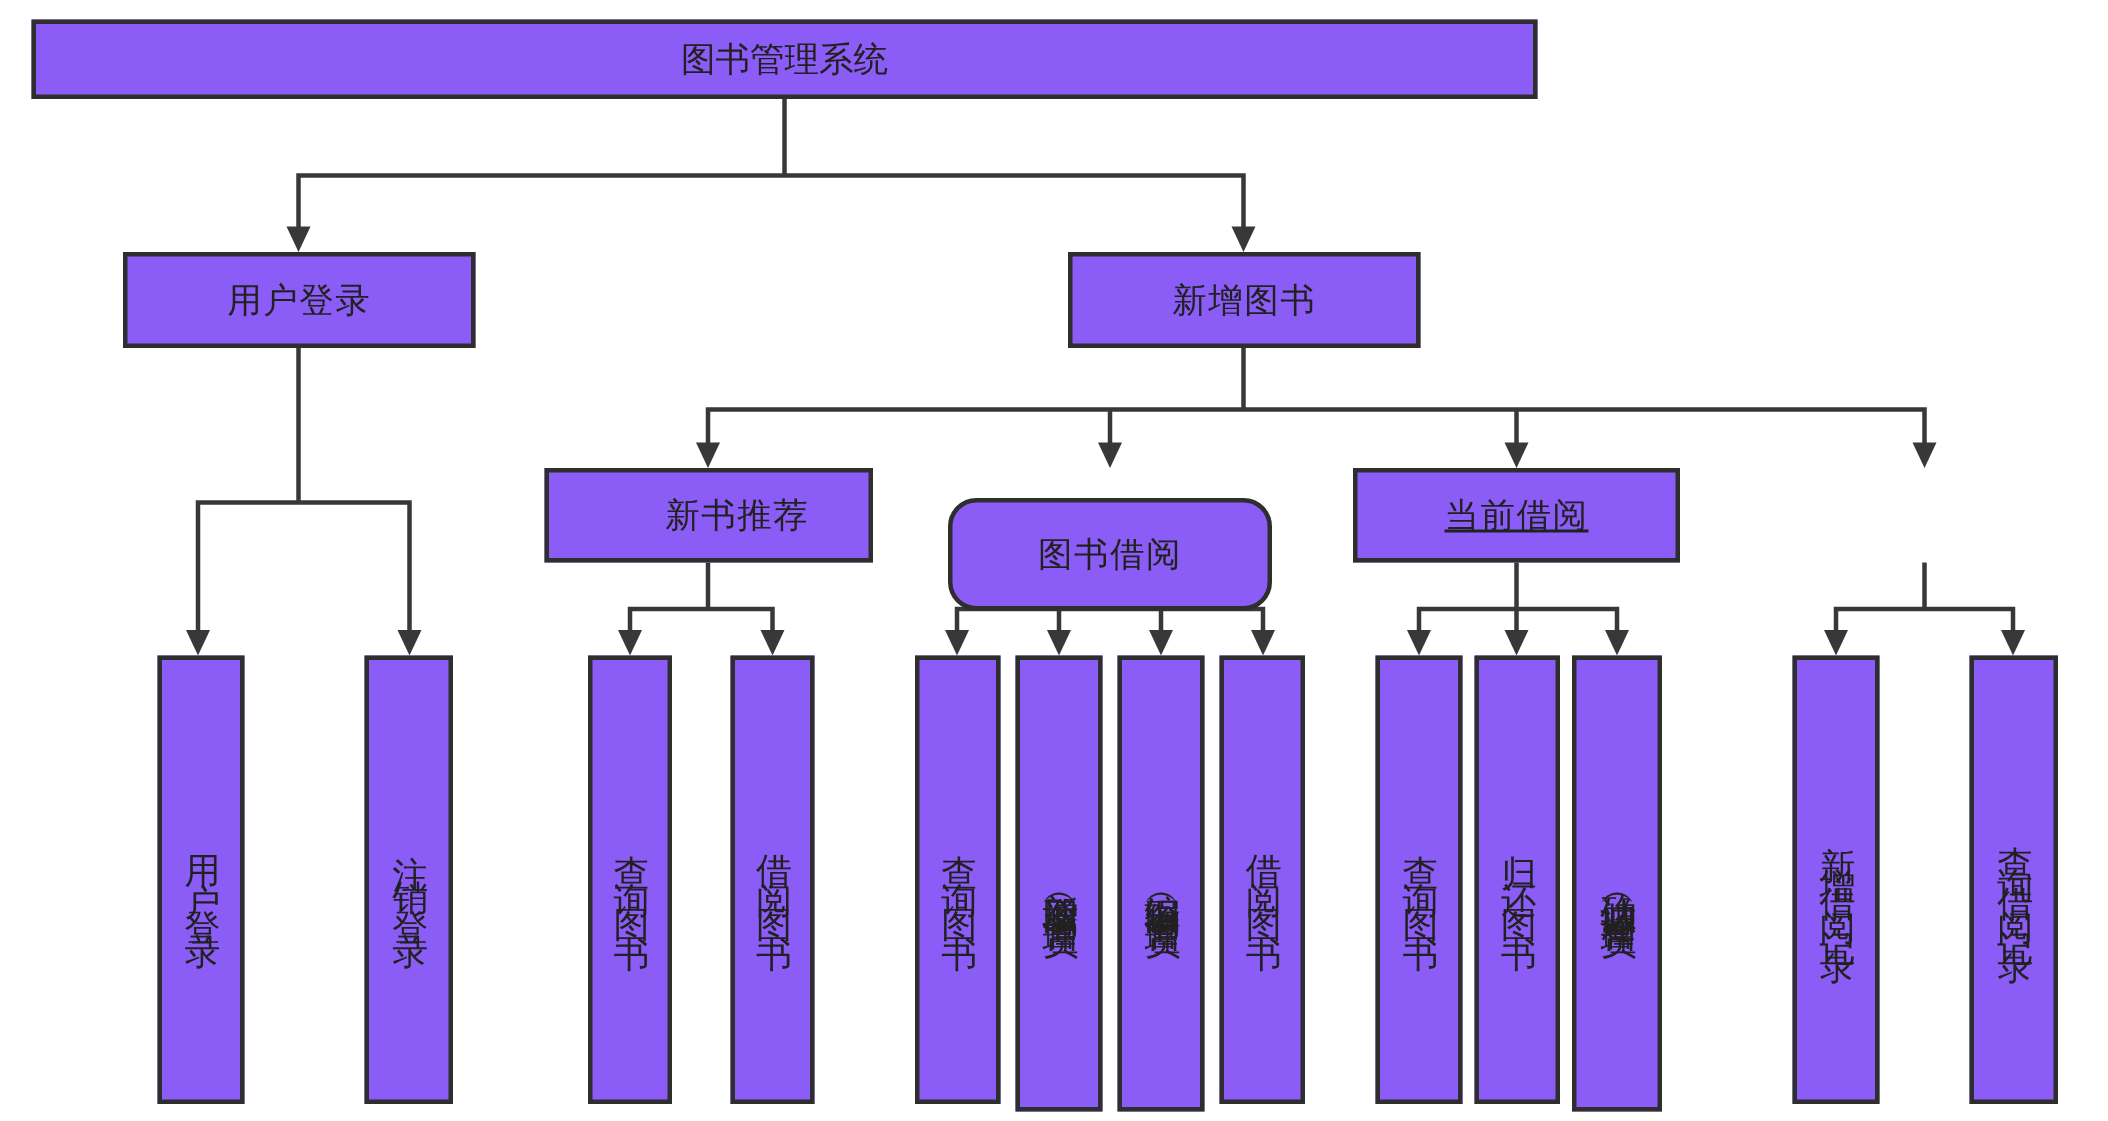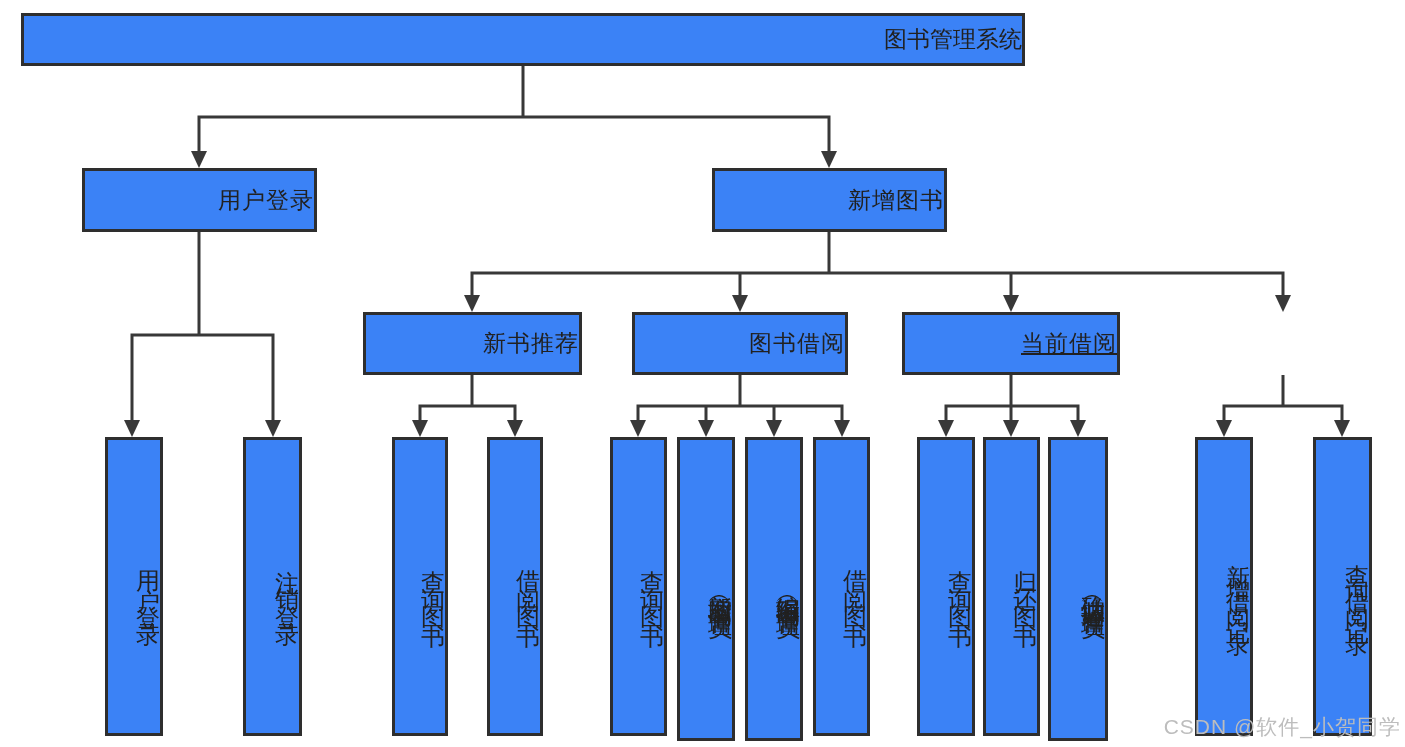--- a/index.html
+++ b/index.html
@@ -17,24 +17,24 @@
   .canvas{
     position:relative;
     width:1405px;height:747px;
     background:var(--background);
     overflow:hidden;
   }
   .node{
     position:absolute;
     box-sizing:border-box;
     border:3px solid var(--box-border);
-    background:#3b82f6;
+    background:#8b5cf6;
     display:flex;
     align-items:center;
-    justify-content:flex-end;
+    justify-content:center;
     color:var(--text);
   }
   .hnode{font-size:23px;letter-spacing:1px;}
   .root{font-size:23px;}
   .leaf span{
     writing-mode:vertical-lr;
     text-orientation:mixed;
     font-size:24px;
     color:var(--text);
     line-height:1;
@@ -101,21 +101,21 @@
   <div class="node hnode" style="left:82px;top:168px;width:235px;height:64px;">
     <span>用户登录</span>
   </div>
   <div class="node hnode" style="left:712px;top:168px;width:235px;height:64px;">
     <span>新增图书</span>
   </div>
 
   <div class="node hnode" style="left:363px;top:312px;width:219px;height:63px;padding-left:38px;">
     <span>新书推荐</span>
   </div>
-  <div class="node hnode" style="left:632px;top:312px;width:216px;height:63px;">
+  <div class="node hnode" style="left:632px;top:332px;width:216px;height:75px;border-radius:19px;">
     <span>图书借阅</span>
   </div>
   <div class="node hnode" style="left:902px;top:312px;width:218px;height:63px;text-decoration:underline;">
     <span>当前借阅</span>
   </div>
 
   <div class="node leaf ls-wide" style="left:105px;top:437px;width:58px;height:299px;">
     <span>用户登录</span>
   </div>
   <div class="node leaf ls-wide" style="left:243px;top:437px;width:59px;height:299px;">
@@ -152,15 +152,14 @@
     <span>确认归还（管理员）</span>
   </div>
 
   <div class="node leaf ls-mid" style="left:1195px;top:437px;width:58px;height:299px;">
     <span>新增借阅记录</span>
   </div>
   <div class="node leaf ls-mid" style="left:1313px;top:437px;width:59px;height:299px;">
     <span>查询借阅记录</span>
   </div>
 
-  <div class="watermark">CSDN @软件_小贺同学</div>
 
 </div>
 
 </body></html>

